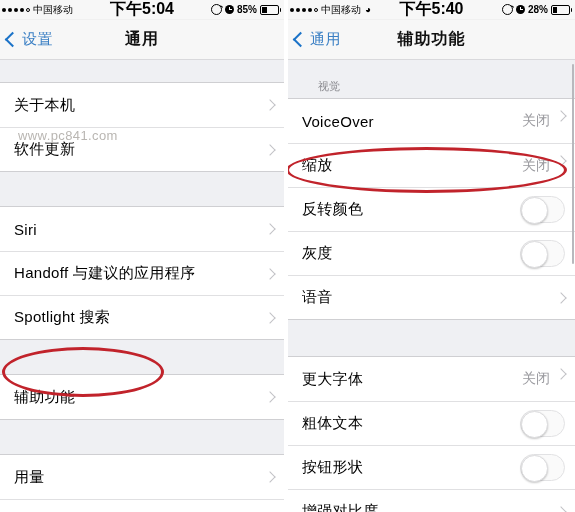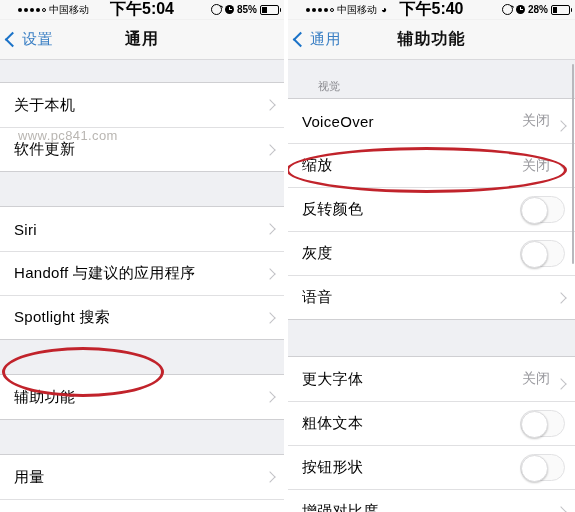--- a/index.html
+++ b/index.html
@@ -15,21 +15,21 @@
   .gap{width:4px;height:512px;background:#ffffff;}
   .phone.right{width:287px;}
 
   
   .statusbar{
     height:19px;background:#f7f7f7;
     display:flex;align-items:center;
     font-size:10px;color:#000;position:relative;
     border-bottom:1px solid #f0f0f0;
   }
-  .sb-left{display:flex;align-items:center;gap:3px;padding-left:18px;}
+  .sb-left{display:flex;align-items:center;gap:3px;padding-left:2px;}
   .dots{display:flex;align-items:center;gap:2px;}
   .dot{width:4px;height:4px;border-radius:50%;background:#000;}
   .dot.hollow{background:transparent;border:1px solid #000;width:2px;height:2px;}
   .carrier{font-size:10px;letter-spacing:0;}
   .wifi{font-size:10px;line-height:1;margin-left:1px;}
   .sb-center{position:absolute;left:0;right:0;text-align:center;font-size:16px;font-weight:bold;}
   .sb-right{margin-left:auto;display:flex;align-items:center;gap:3px;padding-right:5px;}
   .lockicon{
     width:9px;height:9px;border-radius:50%;border:1.3px solid #000;
     position:relative;display:inline-block;
@@ -78,21 +78,21 @@
     padding:0 0 4px 14px;font-size:11px;color:#8a8a8f;background:#eff0f3;margin-left:16px;
   }
   .group{background:#fff;border-top:1px solid #cfcfd2;border-bottom:1px solid #cfcfd2;}
   .row{
     height:44px;display:flex;align-items:center;
     padding-left:14px;padding-right:10px;background:#fff;
     position:relative;box-sizing:border-box;cursor:pointer;
   }
   .row + .row{border-top:1px solid #e0e0e2;}
   .row .lbl{font-size:15px;color:#000;letter-spacing:0.3px;}
-  .row .right{margin-left:auto;display:flex;align-items:flex-end;gap:7px;}
+  .row .right{margin-left:auto;display:flex;align-items:flex-start;gap:7px;}
   .val{font-size:14px;color:#9a9a9f;}
   .chev{
     width:7px;height:7px;border-top:1.7px solid #c2c2c6;border-right:1.7px solid #c2c2c6;
     transform:rotate(45deg);display:inline-block;
   }
   
   .toggle{
     width:45px;height:27px;border-radius:14px;background:#fafafa;
     border:1px solid #e2e2e4;position:relative;box-sizing:border-box;cursor:pointer;
   }

